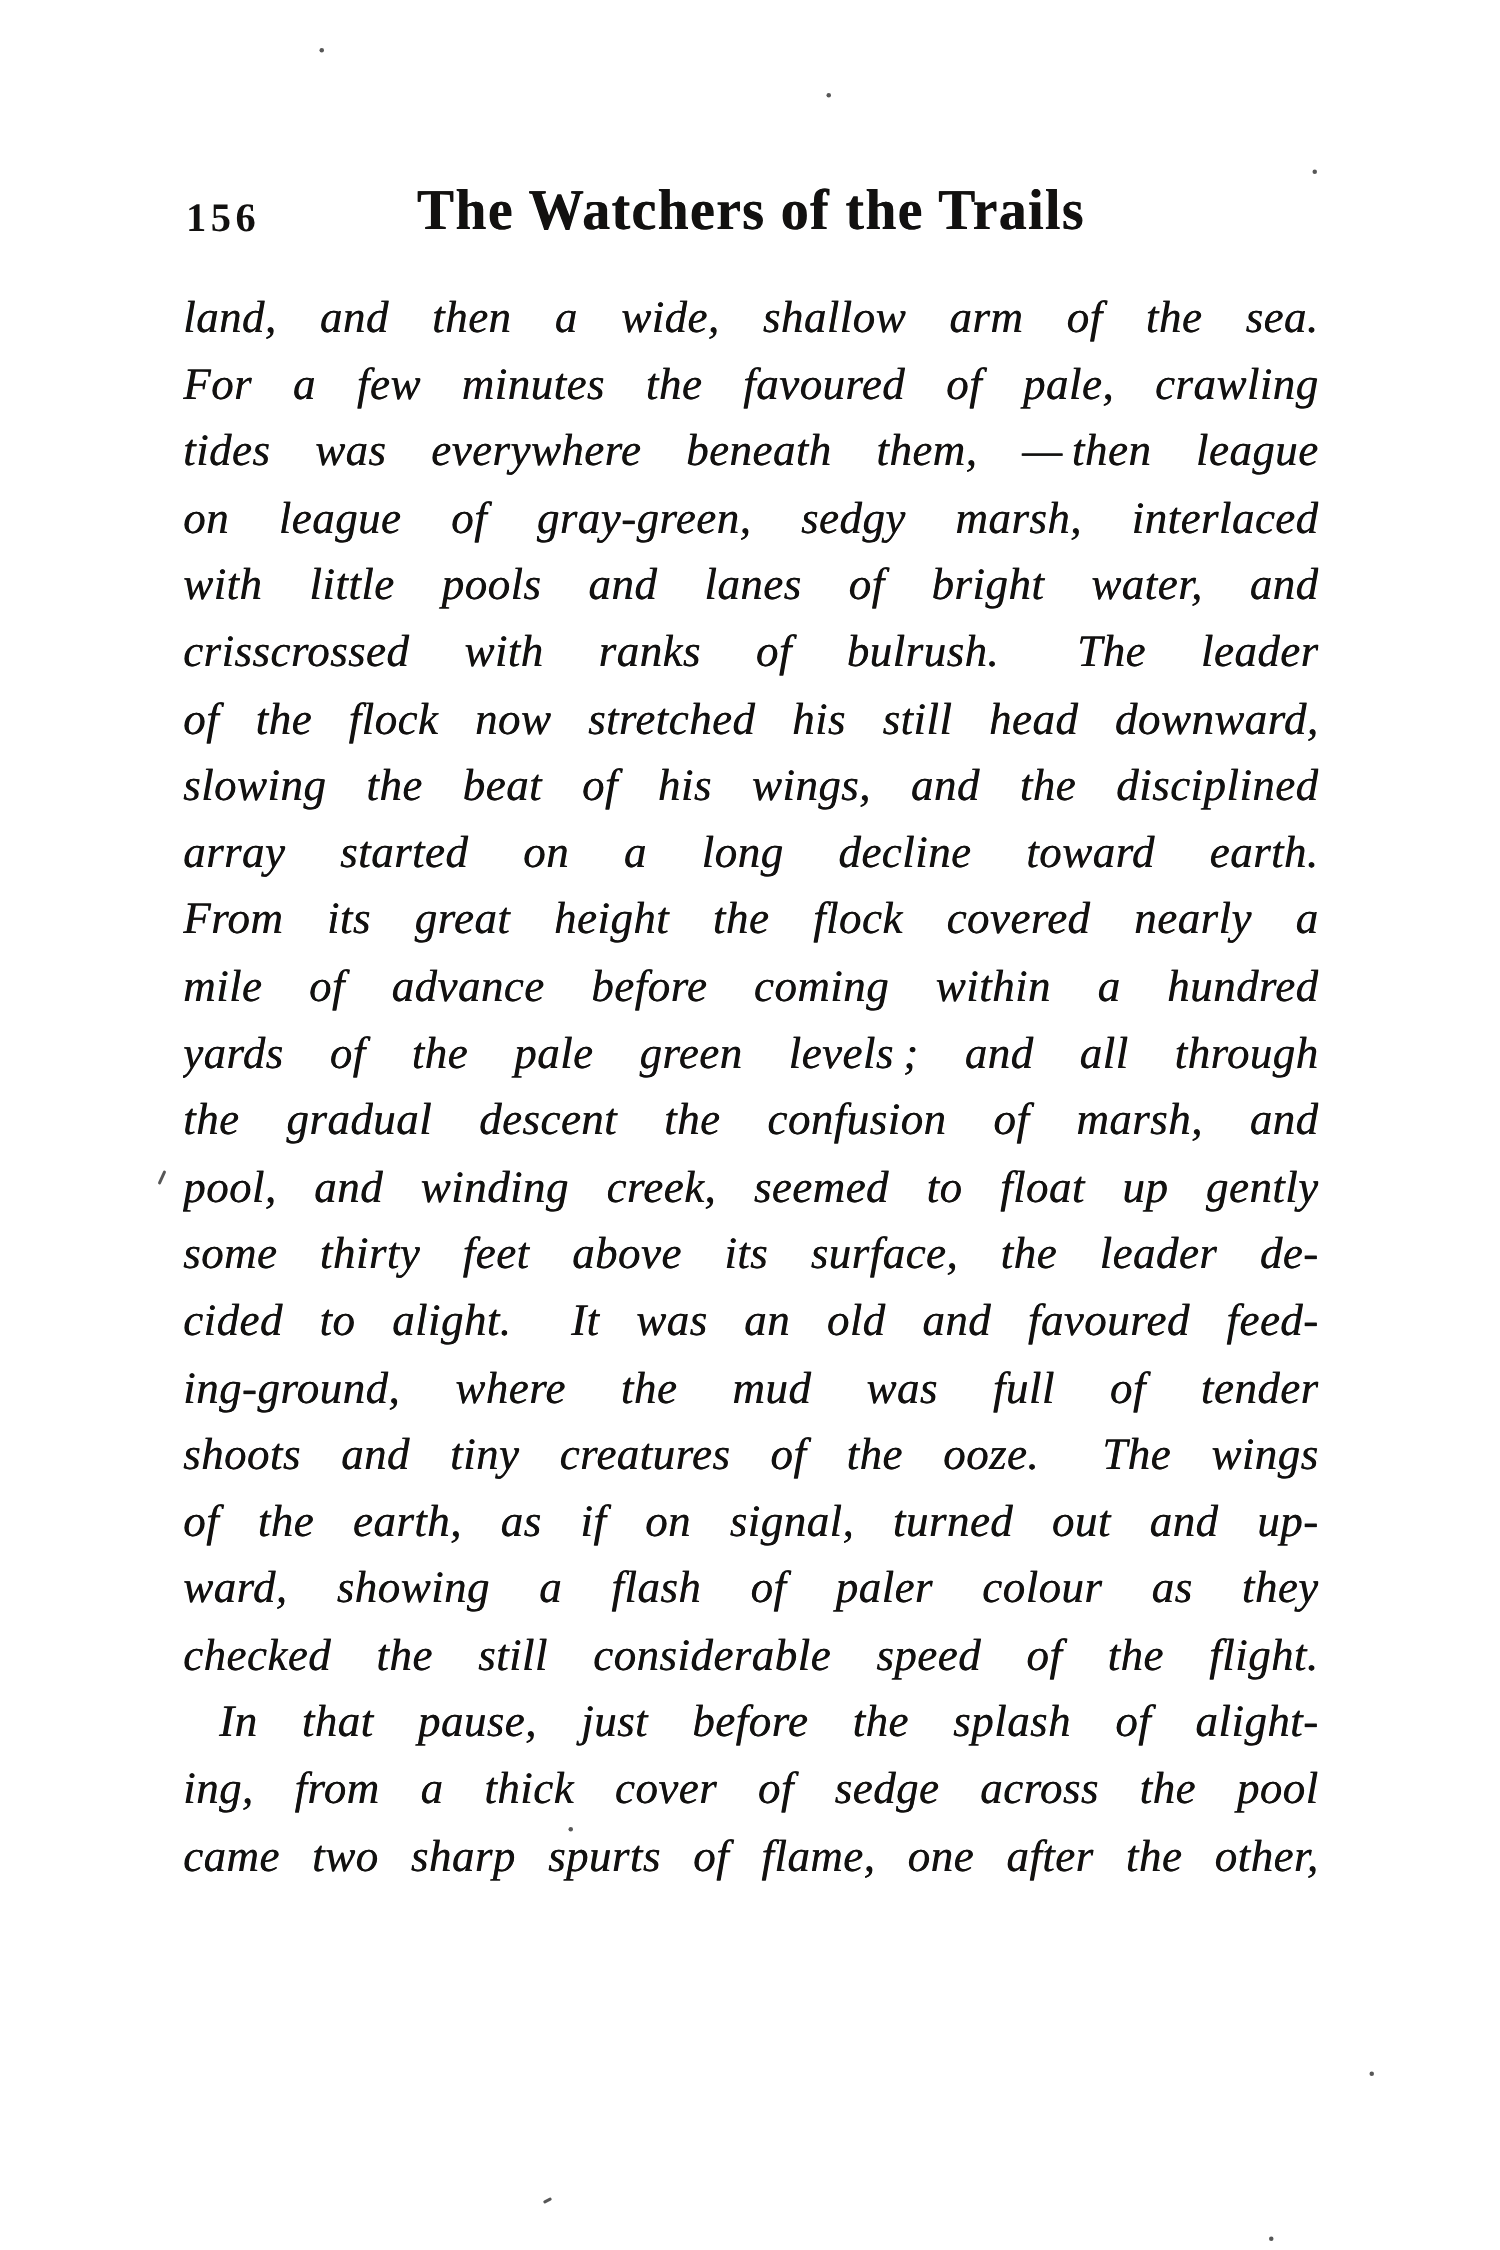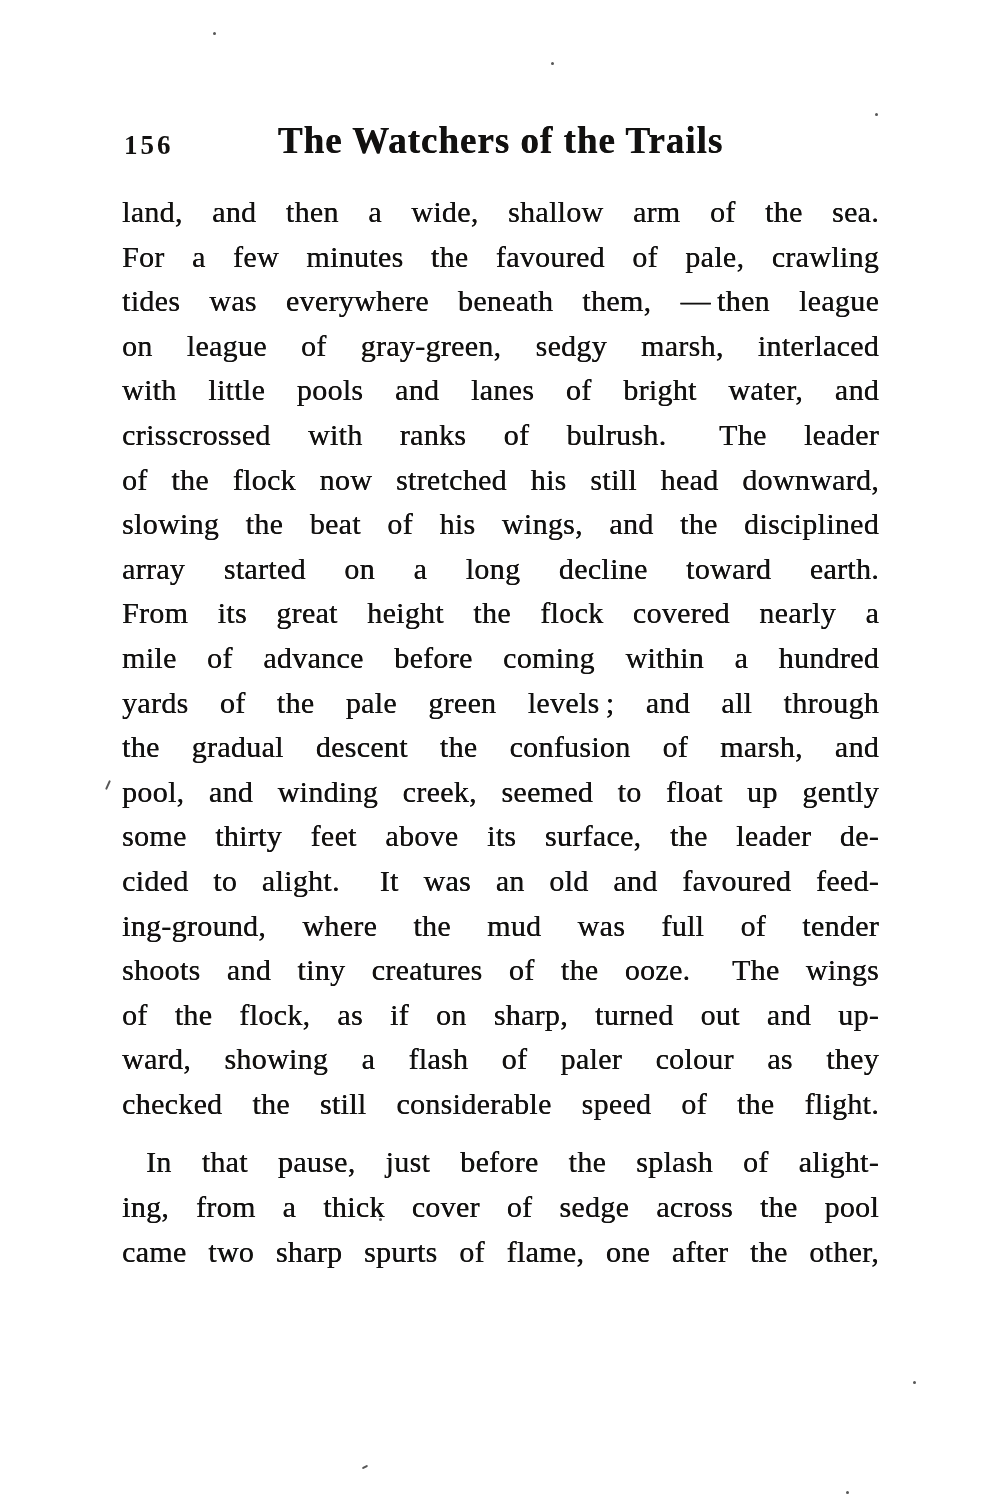--- a/index.html
+++ b/index.html
@@ -52,24 +52,24 @@
   .line {
     height: 44.6px;
     line-height: 44.6px;
     font-size: 30px;
     letter-spacing: 0.3px;
     text-align: justify;
     text-align-last: justify;
     overflow: hidden;
     white-space: nowrap;
     text-shadow: 0.3px 0 0 currentColor;
+    font-style: italic;
   }
   .line.indent {
     text-indent: 24px;
-    margin-top: 14px;
   }
   
   .speck {
     position: absolute;
     background: #3a3a3a;
     border-radius: 50%;
     opacity: 0.85;
   }
   .speck.dot { width: 3px; height: 3px; }
   .speck.tick {
@@ -105,21 +105,21 @@
       <div class="line">array started on a long decline toward earth.</div>
       <div class="line">From its great height the flock covered nearly a</div>
       <div class="line">mile of advance before coming within a hundred</div>
       <div class="line">yards of the pale green levels ; and all through</div>
       <div class="line">the gradual descent the confusion of marsh, and</div>
       <div class="line">pool, and winding creek, seemed to float up gently</div>
       <div class="line">some thirty feet above its surface, the leader de-</div>
       <div class="line">cided to alight.  It was an old and favoured feed-</div>
       <div class="line">ing-ground, where the mud was full of tender</div>
       <div class="line">shoots and tiny creatures of the ooze.  The wings</div>
-      <div class="line">of the flock, as if on sharp, turned out and up-</div>
+      <div class="line">of the earth, as if on signal, turned out and up-</div>
       <div class="line">ward, showing a flash of paler colour as they</div>
       <div class="line">checked the still considerable speed of the flight.</div>
       <div class="line indent">In that pause, just before the splash of alight-</div>
       <div class="line">ing, from a thick cover of sedge across the pool</div>
       <div class="line">came two sharp spurts of flame, one after the other,</div>
     </main>
 
   <i class="speck dot" style="left:213px; top:32px;"></i>
   <i class="speck dot" style="left:551px; top:62px;"></i>
   <i class="speck dot" style="left:875px; top:113px;"></i>

